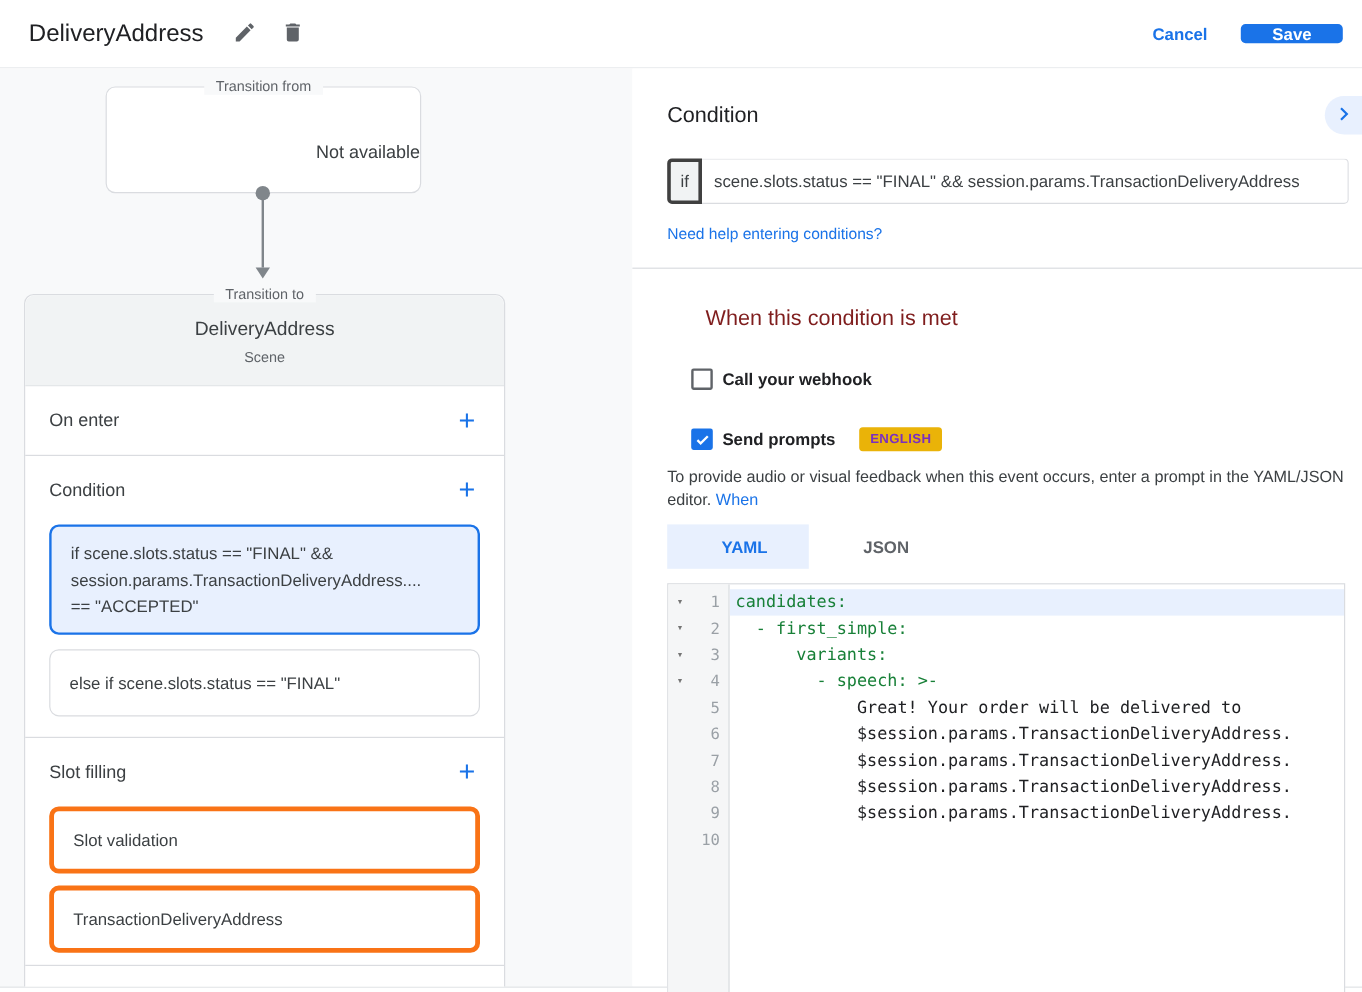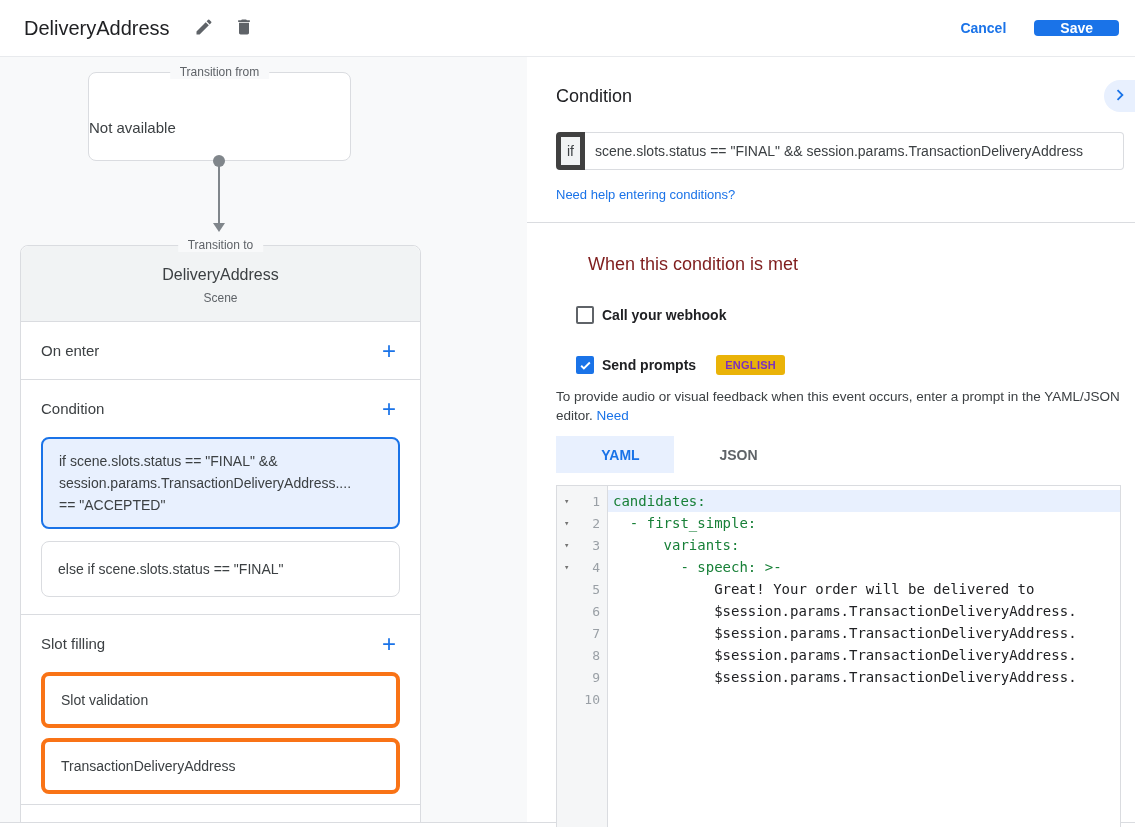--- a/index.html
+++ b/index.html
@@ -23,21 +23,21 @@
   
   .main { display:flex; height:765px; }
   .canvas { width:527px; background:#f8f9fa; position:relative; overflow:hidden; flex:none; }
   .panel  { flex:1; background:#fff; position:relative; padding-left:29px; }
 
   
   .legend { position:absolute; top:-8px; left:50%; transform:translateX(-50%);
             background:#f8f9fa; padding:0 10px; font-size:12px; color:#5f6368; white-space:nowrap; }
   .from-box { position:absolute; left:88px; top:15px; width:263px; height:89px;
               background:#fff; border:1px solid #dadce0; border-radius:8px; }
-  .from-box .value { position:absolute; top:46px; width:100%; text-align:left;
+  .from-box .value { position:absolute; top:46px; width:100%; text-align:right;
                      font-size:15px; color:#3c4043; }
   .connector-dot { position:absolute; left:213px; top:98px; width:12px; height:12px;
                    border-radius:50%; background:#80868b; }
   .connector-line { position:absolute; left:218px; top:108px; width:2px; height:58px; background:#80868b; }
   .connector-head { position:absolute; left:213px; top:166px; width:0; height:0;
                     border-left:6px solid transparent; border-right:6px solid transparent;
                     border-top:9px solid #80868b; }
 
   .to-card { position:absolute; left:20px; top:188px; width:401px; height:650px;
              background:#fff; border:1px solid #dadce0; border-radius:8px; }
@@ -58,21 +58,21 @@
                padding:16px; font-size:14px; color:#3c4043; cursor:pointer; }
   .slot-card:last-of-type { margin-bottom:17px; }
 
   
   .panel-title { font-size:18px; font-weight:400; color:#202124; margin-top:29px; }
   .chev-pill { position:absolute; right:0; top:23px; width:31px; height:32px;
                background:#e8f0fe; border:none; border-radius:16px 0 0 16px; cursor:pointer;
                display:flex; align-items:center; justify-content:center; }
   .chev-pill svg { fill:#1a73e8; }
   .if-row { margin-top:25px; display:flex; width:568px; height:38px; }
-  .if-label { width:29px; background:#f1f3f4; border:5px solid #404040; border-radius:4px 0 0 4px;
+  .if-label { width:29px; background:#f1f3f4; border:3px solid #404040; border-radius:4px 0 0 4px;
               display:flex; align-items:center; justify-content:center; font-size:14px; color:#3c4043; }
   .if-input { flex:1; border:1px solid #dadce0; border-left:none; border-radius:0 4px 4px 0;
               font-size:14px; color:#3c4043; padding:0 10px; font-family:"Liberation Sans",sans-serif;
               outline:none; }
   .help-link { display:inline-block; margin-top:17px; font-size:13px; color:#1a73e8;
                text-decoration:none; cursor:pointer; }
   .panel-hr { height:1px; background:#dadce0; margin:19px 0 0 -29px; }
   .when-title { font-size:18px; font-weight:400; color:#7f1d1d; margin-top:31px;margin-left:32px; }
   .check-row { margin-top:31px; display:flex; align-items:center; gap:8px;padding-left:20px; }
   .checkbox { width:18px; height:18px; border:2px solid #5f6368; border-radius:2px;
@@ -227,21 +227,21 @@
       <div class="check-row">
         <span class="checkbox checked">
           <svg width="13" height="13" viewBox="0 0 24 24" fill="none" stroke-width="3.5">
               <path d="M4 12.5l5 5L20 6.5"></path>
             </svg>
         </span>
         <span class="check-label">Send prompts</span>
         <span class="lang-badge">ENGLISH</span>
       </div>
 
-      <p class="hint"><span>To provide audio or visual feedback when this event occurs, enter a prompt in the YAML/JSON editor.</span> <a>Need</a></p>
+      <p class="hint"><span>To provide audio or visual feedback when this event occurs, enter a prompt in the YAML/JSON editor.</span> <a>When</a></p>
 
       <div class="tabs">
         <button class="tab active">YAML</button>
         <button class="tab">JSON</button>
       </div>
 
       <div class="editor">
         <div class="gutter">
           <div class="gutter-row">
               <span class="g-marker">▾</span>

